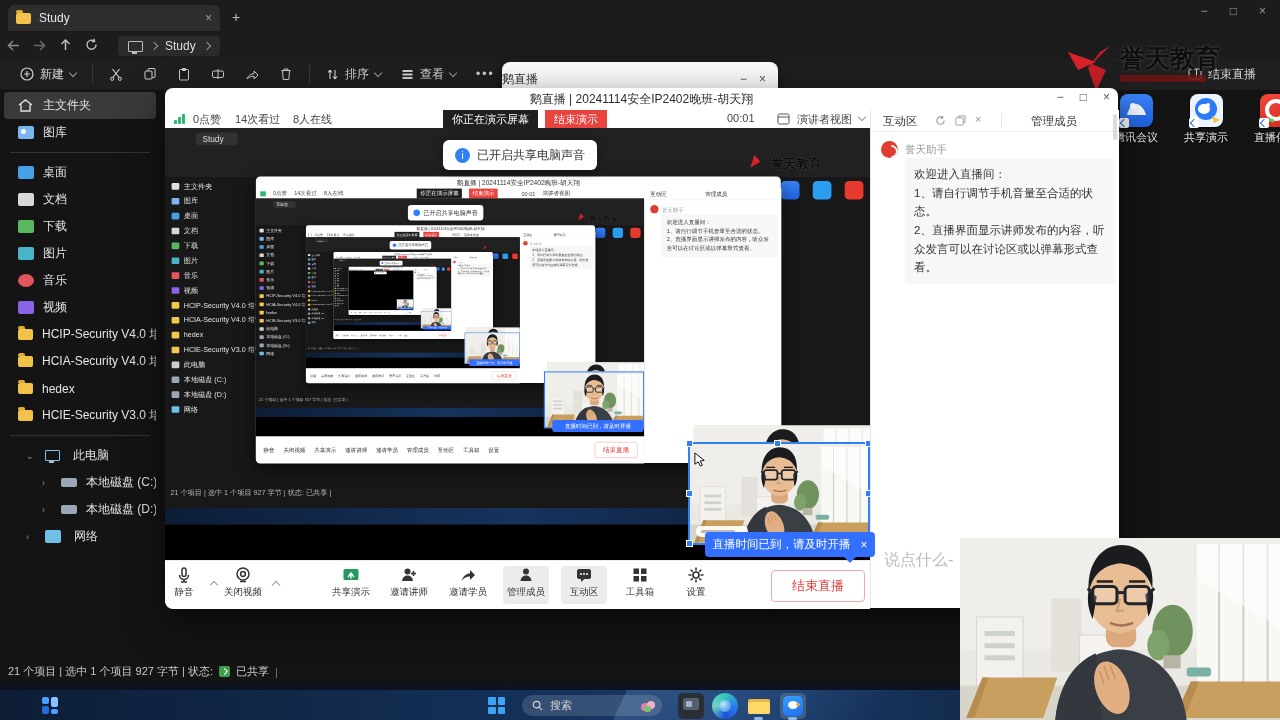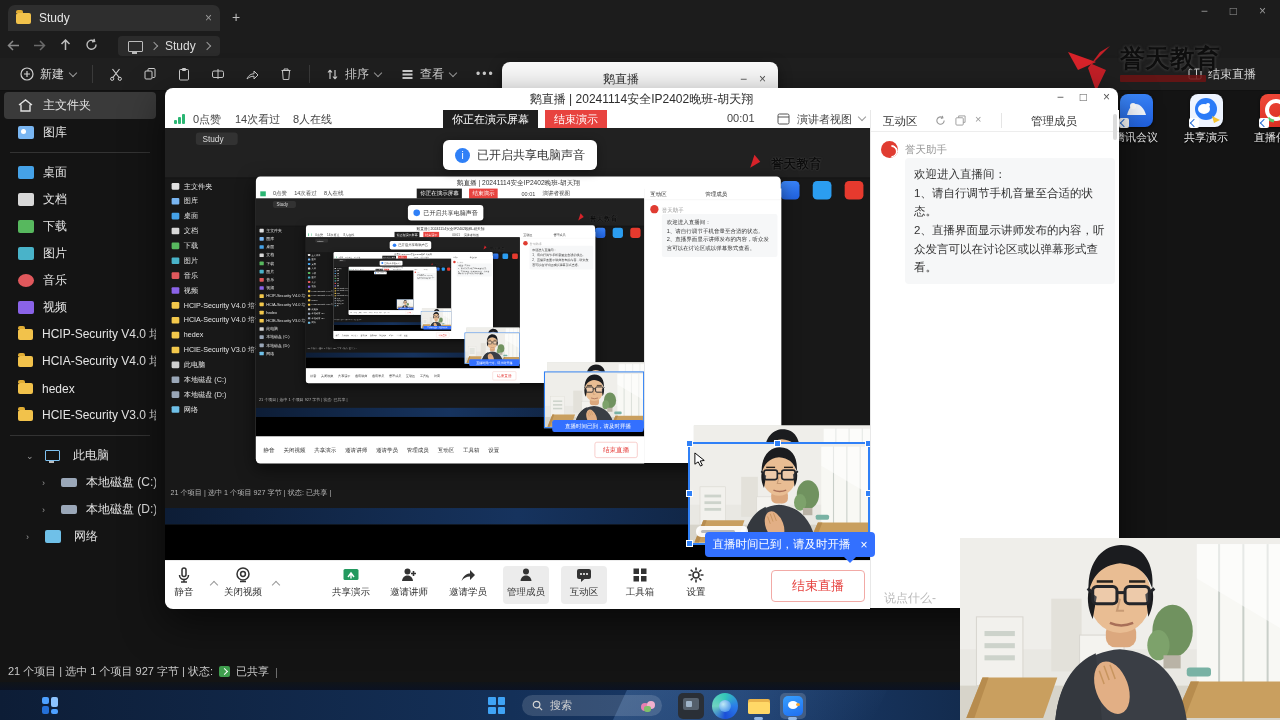--- a/index.html
+++ b/index.html
@@ -50,21 +50,21 @@
 .brand-sub{margin-top:4px;width:86px;height:7px;background:#6e1414;opacity:.85;border-radius:1px;}
 .dicons{position:absolute;left:1108px;top:94px;z-index:3;display:flex;gap:14px;}
 .dic{width:56px;display:flex;flex-direction:column;align-items:center;gap:3px;}
 .dic .ic{width:33px;height:33px;border-radius:8px;position:relative;box-shadow:0 1px 3px rgba(0,0,0,.6);}
 .dic .lb{color:#f0f0f0;font-size:11px;text-shadow:0 1px 2px #000;white-space:nowrap;}
 .lnk{position:absolute;left:-1px;bottom:-1px;width:10px;height:10px;background:#fff;border-radius:2px;}
 .lnk::after{content:"";position:absolute;left:2px;top:2px;width:5px;height:5px;border-left:1.5px solid #2a6fd6;border-bottom:1.5px solid #2a6fd6;transform:rotate(45deg);}
 
 .floatwin{position:absolute;left:502px;top:62px;width:276px;height:34px;background:#fbfbfb;border-radius:8px 8px 0 0;
   box-shadow:0 4px 14px rgba(0,0,0,.4);z-index:4;display:flex;align-items:center;color:#333;font-size:12px;}
-.floatwin .t{flex:1;text-align:center;}
+.floatwin .t{flex:1;}
 .floatwin .c{color:#555;margin-right:12px;font-size:12px;}
 
 .lw{position:absolute;left:165px;top:88px;width:953px;height:520px;background:#fff;border-radius:8px;
   box-shadow:0 14px 40px rgba(0,0,0,.6);z-index:6;}
 .lw-title{position:absolute;left:0;top:0;width:953px;height:22px;font-size:12px;color:#2d2d2d;text-align:center;line-height:22px;white-space:nowrap;}
 .lw-ctrl{position:absolute;right:8px;top:2px;display:flex;gap:16px;color:#555;font-size:12px;}
 .lw-stats{position:absolute;left:0;top:22px;width:705px;height:18px;font-size:11px;color:#454545;}
 .sig{position:absolute;left:9px;top:4px;width:12px;height:10px;}
 .sig i{position:absolute;bottom:0;width:2.5px;background:#2bb673;border-radius:1px;}
 .badge{position:absolute;top:0;height:18px;line-height:18px;padding:0 9px;color:#fff;font-size:11px;white-space:nowrap;}
@@ -92,21 +92,21 @@
 .panel{position:absolute;left:705px;top:22px;width:248px;height:498px;background:#fff;border-left:1px solid #e8e8e8;border-radius:0 0 8px 0;}
 .ph{position:absolute;left:0;top:0;width:248px;height:21px;border-bottom:1px solid #ededed;font-size:11.5px;color:#333;}
 .ph .ic{color:#999;font-size:11px;}
 .pdiv{position:absolute;left:130px;top:3px;width:1px;height:15px;background:#e5e5e5;}
 .avt{position:absolute;left:10px;top:31px;width:17px;height:17px;border-radius:50%;background:#e03c31;overflow:hidden;}
 .avt::after{content:"";position:absolute;left:4px;top:4px;width:9px;height:9px;border:2px solid #fff;border-left-color:transparent;border-bottom-color:transparent;border-radius:50%;transform:rotate(45deg);}
 .aname{position:absolute;left:34px;top:33px;font-size:10.5px;color:#9a9a9a;}
 .bub{position:absolute;left:34px;top:48px;width:192px;background:#f6f7f8;border-radius:4px;padding:7px 9px;
   font-size:11.5px;color:#333;line-height:1.62;}
 .pscroll{position:absolute;right:2px;top:4px;width:4px;height:26px;background:#dcdcdc;border-radius:2px;}
-.pinput{position:absolute;left:13px;top:480px;font-size:12px;color:#bbb;}
+.pinput{position:absolute;left:13px;top:440px;font-size:16px;color:#bbb;}
 
 .bigcam{position:absolute;left:960px;top:538px;width:320px;height:182px;z-index:40;background:#dfe3de;overflow:hidden;}
 .bigcam svg{width:100%;height:100%;display:block;}
 
 .task{position:absolute;left:0;top:690px;width:1280px;height:30px;z-index:20;
   background:linear-gradient(90deg,#0d1d36 0%,#143058 40%,#1a3b6b 58%,#112746 80%,#0c1a30 100%);}
 .task::before{content:"";position:absolute;left:620px;top:0;width:260px;height:30px;background:linear-gradient(120deg,rgba(120,170,230,.25),rgba(120,170,230,0));transform:skewX(-25deg);}
 .widgets{position:absolute;left:42px;top:7px;width:17px;height:17px;}
 .widgets i{position:absolute;width:7px;height:7px;border-radius:2px;}
 .start{position:absolute;left:488px;top:7px;width:17px;height:17px;}

